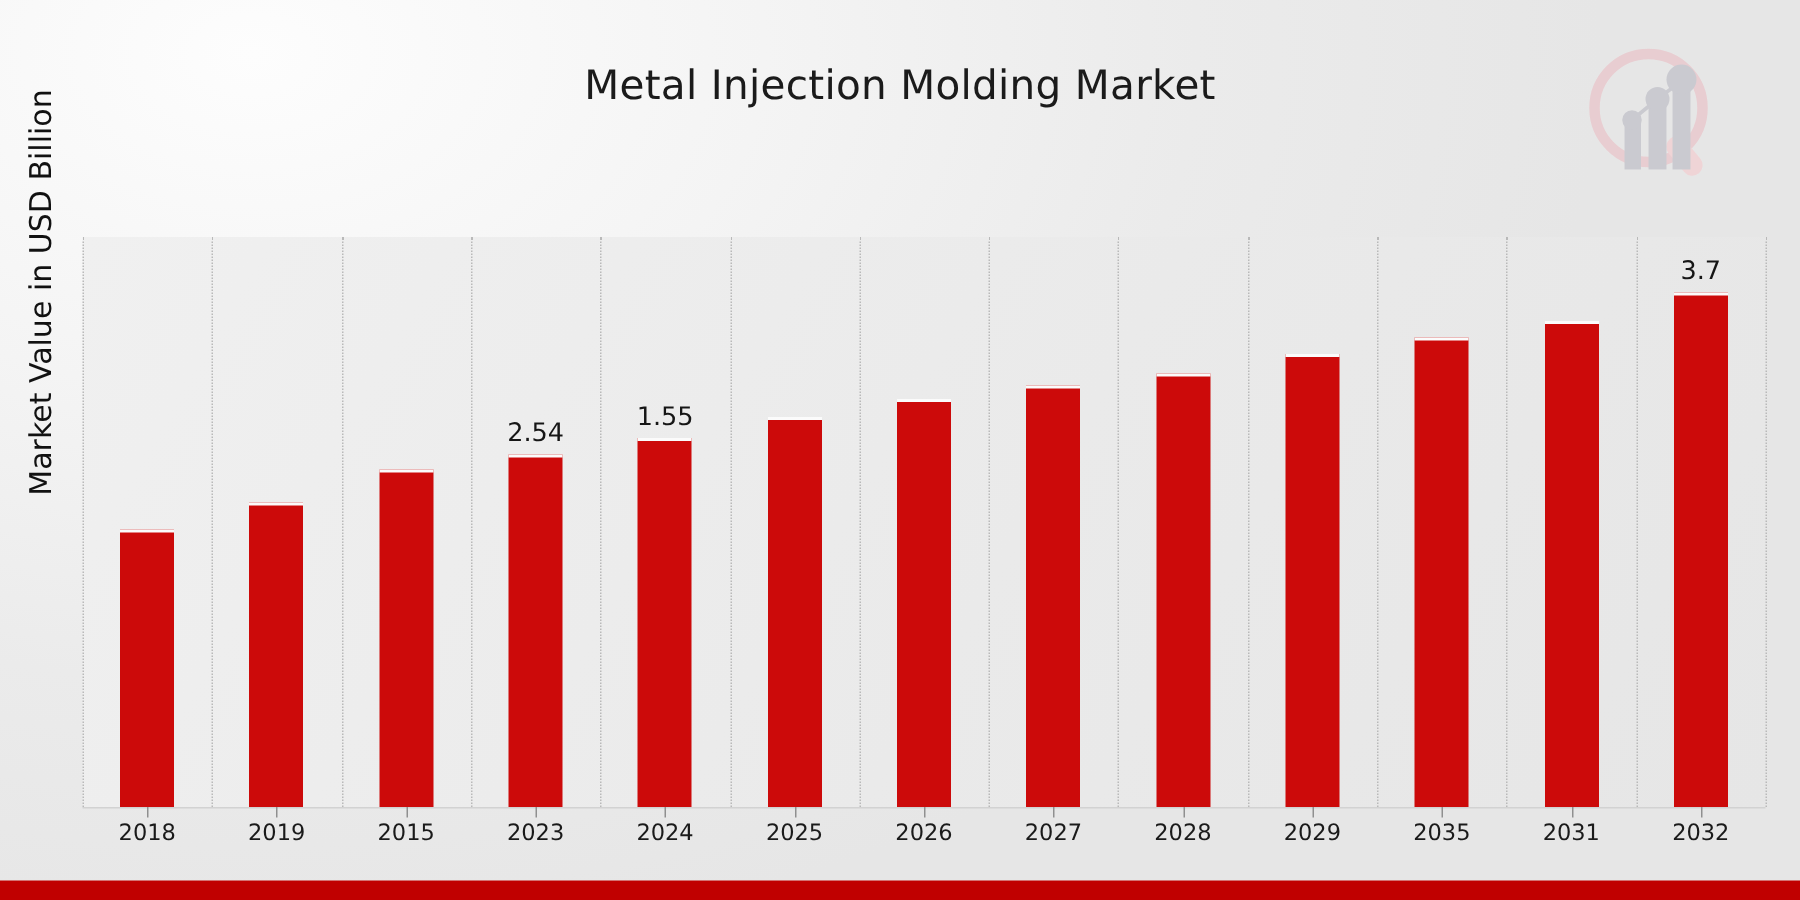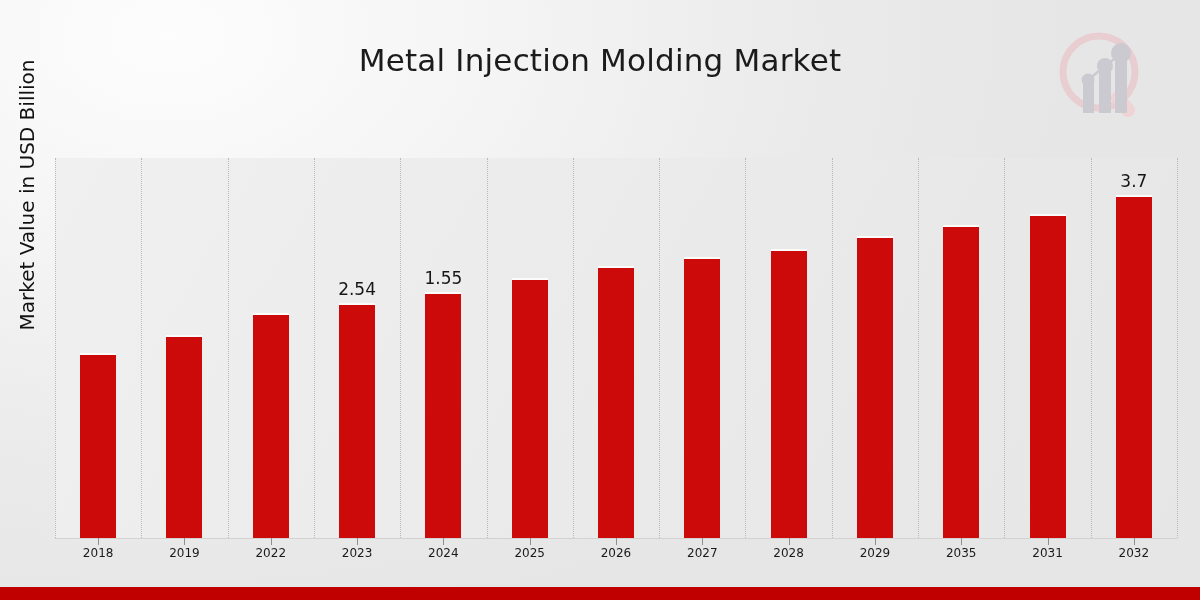--- a/index.html
+++ b/index.html
@@ -24,21 +24,21 @@
       linear-gradient(125deg, #fbfbfb 0%, #f1f1f1 45%, #e7e7e7 100%);
   }
 
   
   #chart-title {
     position: absolute;
     left: 0;
     top: 42px;
     width: 1200px;
     text-align: center;
-    font-size: 31px;
+    font-size: 27px;
     font-weight: 400;
     color: #1b1b1b;
     letter-spacing: 0.2px;
     white-space: nowrap;
   }
 
   
   #watermark {
     position: absolute;
     right: 42px;
@@ -116,21 +116,21 @@
     height: 7px;
     background: #8f8f8f;
   }
 
   .tick-label {
     position: absolute;
     top: 546px;
     width: 70px;
     margin-left: -35px;
     text-align: center;
-    font-size: 12px;
+    font-size: 15px;
     color: #1a1a1a;
   }
 
   
   #footer-band {
     position: absolute;
     left: 0;
     top: 587px;
     width: 1200px;
     height: 13px;
@@ -192,21 +192,21 @@
 
   <div id="axis-line"></div>
 
   <div id="footer-band"></div>
 
 <div class="tick" style="left: 98.1538px;"></div>
     <div class="tick-label" style="left: 98.1538px;">2018</div>
     <div class="tick" style="left: 184.462px;"></div>
     <div class="tick-label" style="left: 184.462px;">2019</div>
     <div class="tick" style="left: 270.769px;"></div>
-    <div class="tick-label" style="left: 270.769px;">2022</div>
+    <div class="tick-label" style="left: 270.769px;">2015</div>
     <div class="bar-value" style="left: 322.077px; top: 278.585px;">2.54</div>
     <div class="tick" style="left: 357.077px;"></div>
     <div class="tick-label" style="left: 357.077px;">2023</div>
     <div class="bar-value" style="left: 408.385px; top: 268.39px;">1.55</div>
     <div class="tick" style="left: 443.385px;"></div>
     <div class="tick-label" style="left: 443.385px;">2024</div>
     <div class="tick" style="left: 529.692px;"></div>
     <div class="tick-label" style="left: 529.692px;">2025</div>
     <div class="tick" style="left: 616px;"></div>
     <div class="tick-label" style="left: 616px;">2026</div>

